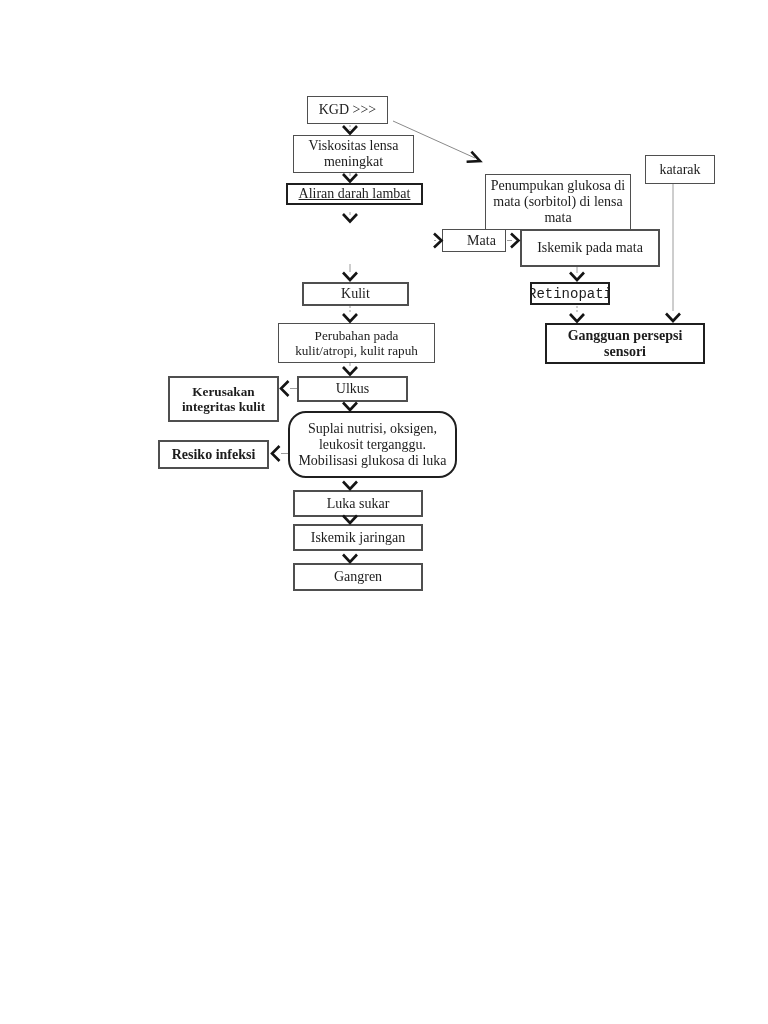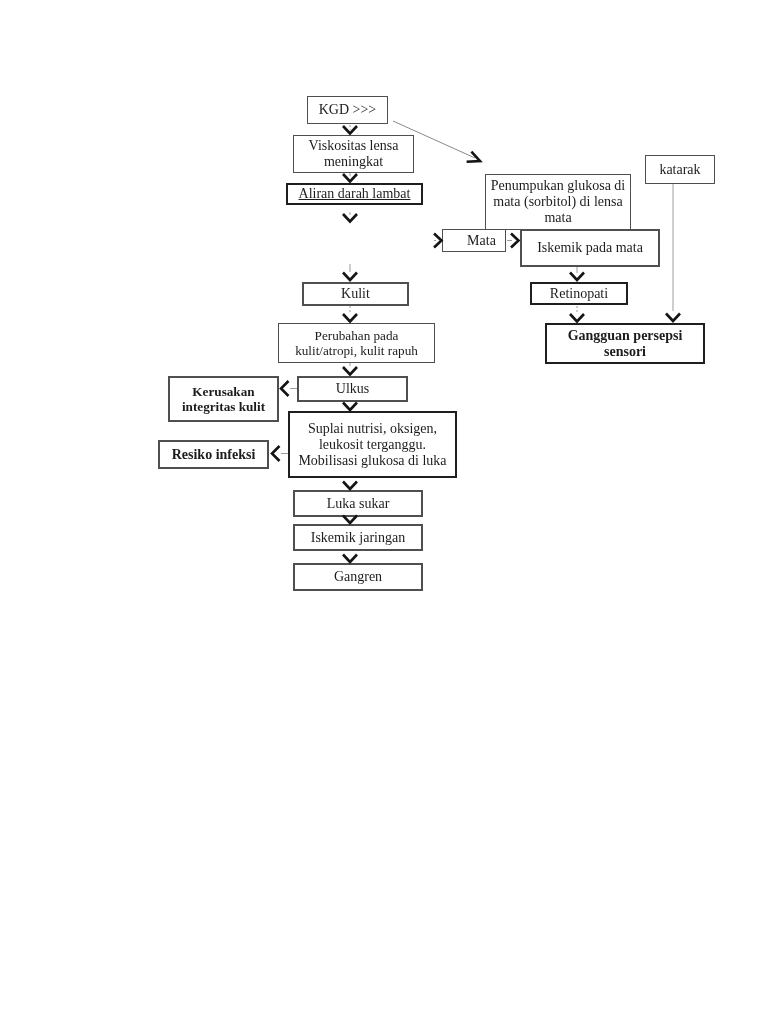--- a/index.html
+++ b/index.html
@@ -57,33 +57,33 @@
 
 
   <div class="node soft" style="left:485px;top:134px;width:146px;height:56px;margin-top:40px;">Penumpukan glukosa di mata (sorbitol) di lensa mata</div>
 
   <div class="node soft" style="left:645px;top:155px;width:70px;height:29px;">katarak</div>
 
   <div class="node soft" style="left:442px;top:229px;width:64px;height:23px;padding-left:18px;">Mata</div>
 
   <div class="node" style="left:520px;top:229px;width:140px;height:38px;">Iskemik pada mata</div>
 
-  <div class="node strong" style="left:530px;top:282px;width:98px;height:23px;">Retinopati</div>
+  <div class="node strong" style="left:530px;top:282px;width:80px;height:23px;font-family:Liberation Mono, monospace;">Retinopati</div>
 
   <div class="node strong bold" style="left:545px;top:323px;width:160px;height:41px;">Gangguan persepsi sensori</div>
 
   <div class="node" style="left:302px;top:282px;width:107px;height:24px;">Kulit</div>
 
   <div class="node soft tight" style="left:278px;top:323px;width:157px;height:40px;">Perubahan pada kulit/atropi, kulit rapuh</div>
 
   <div class="node bold tight" style="left:168px;top:376px;width:111px;height:46px;">Kerusakan integritas kulit</div>
 
   <div class="node" style="left:297px;top:376px;width:111px;height:26px;">Ulkus</div>
 
-  <div class="node strong" style="left:288px;top:411px;width:169px;height:67px;">Suplai nutrisi, oksigen, leukosit terganggu. Mobilisasi glukosa di luka</div>
+  <div class="node strong" style="left:288px;top:411px;width:169px;height:67px;border-radius:18px;">Suplai nutrisi, oksigen, leukosit terganggu. Mobilisasi glukosa di luka</div>
 
   <div class="node bold" style="left:158px;top:440px;width:111px;height:29px;">Resiko infeksi</div>
 
   <div class="node" style="left:293px;top:490px;width:130px;height:27px;">Luka sukar</div>
 
   <div class="node" style="left:293px;top:524px;width:130px;height:27px;">Iskemik jaringan</div>
 
   <div class="node" style="left:293px;top:563px;width:130px;height:28px;">Gangren</div>
 
   <svg class="arrows" width="768" height="1024" viewBox="0 0 768 1024">

